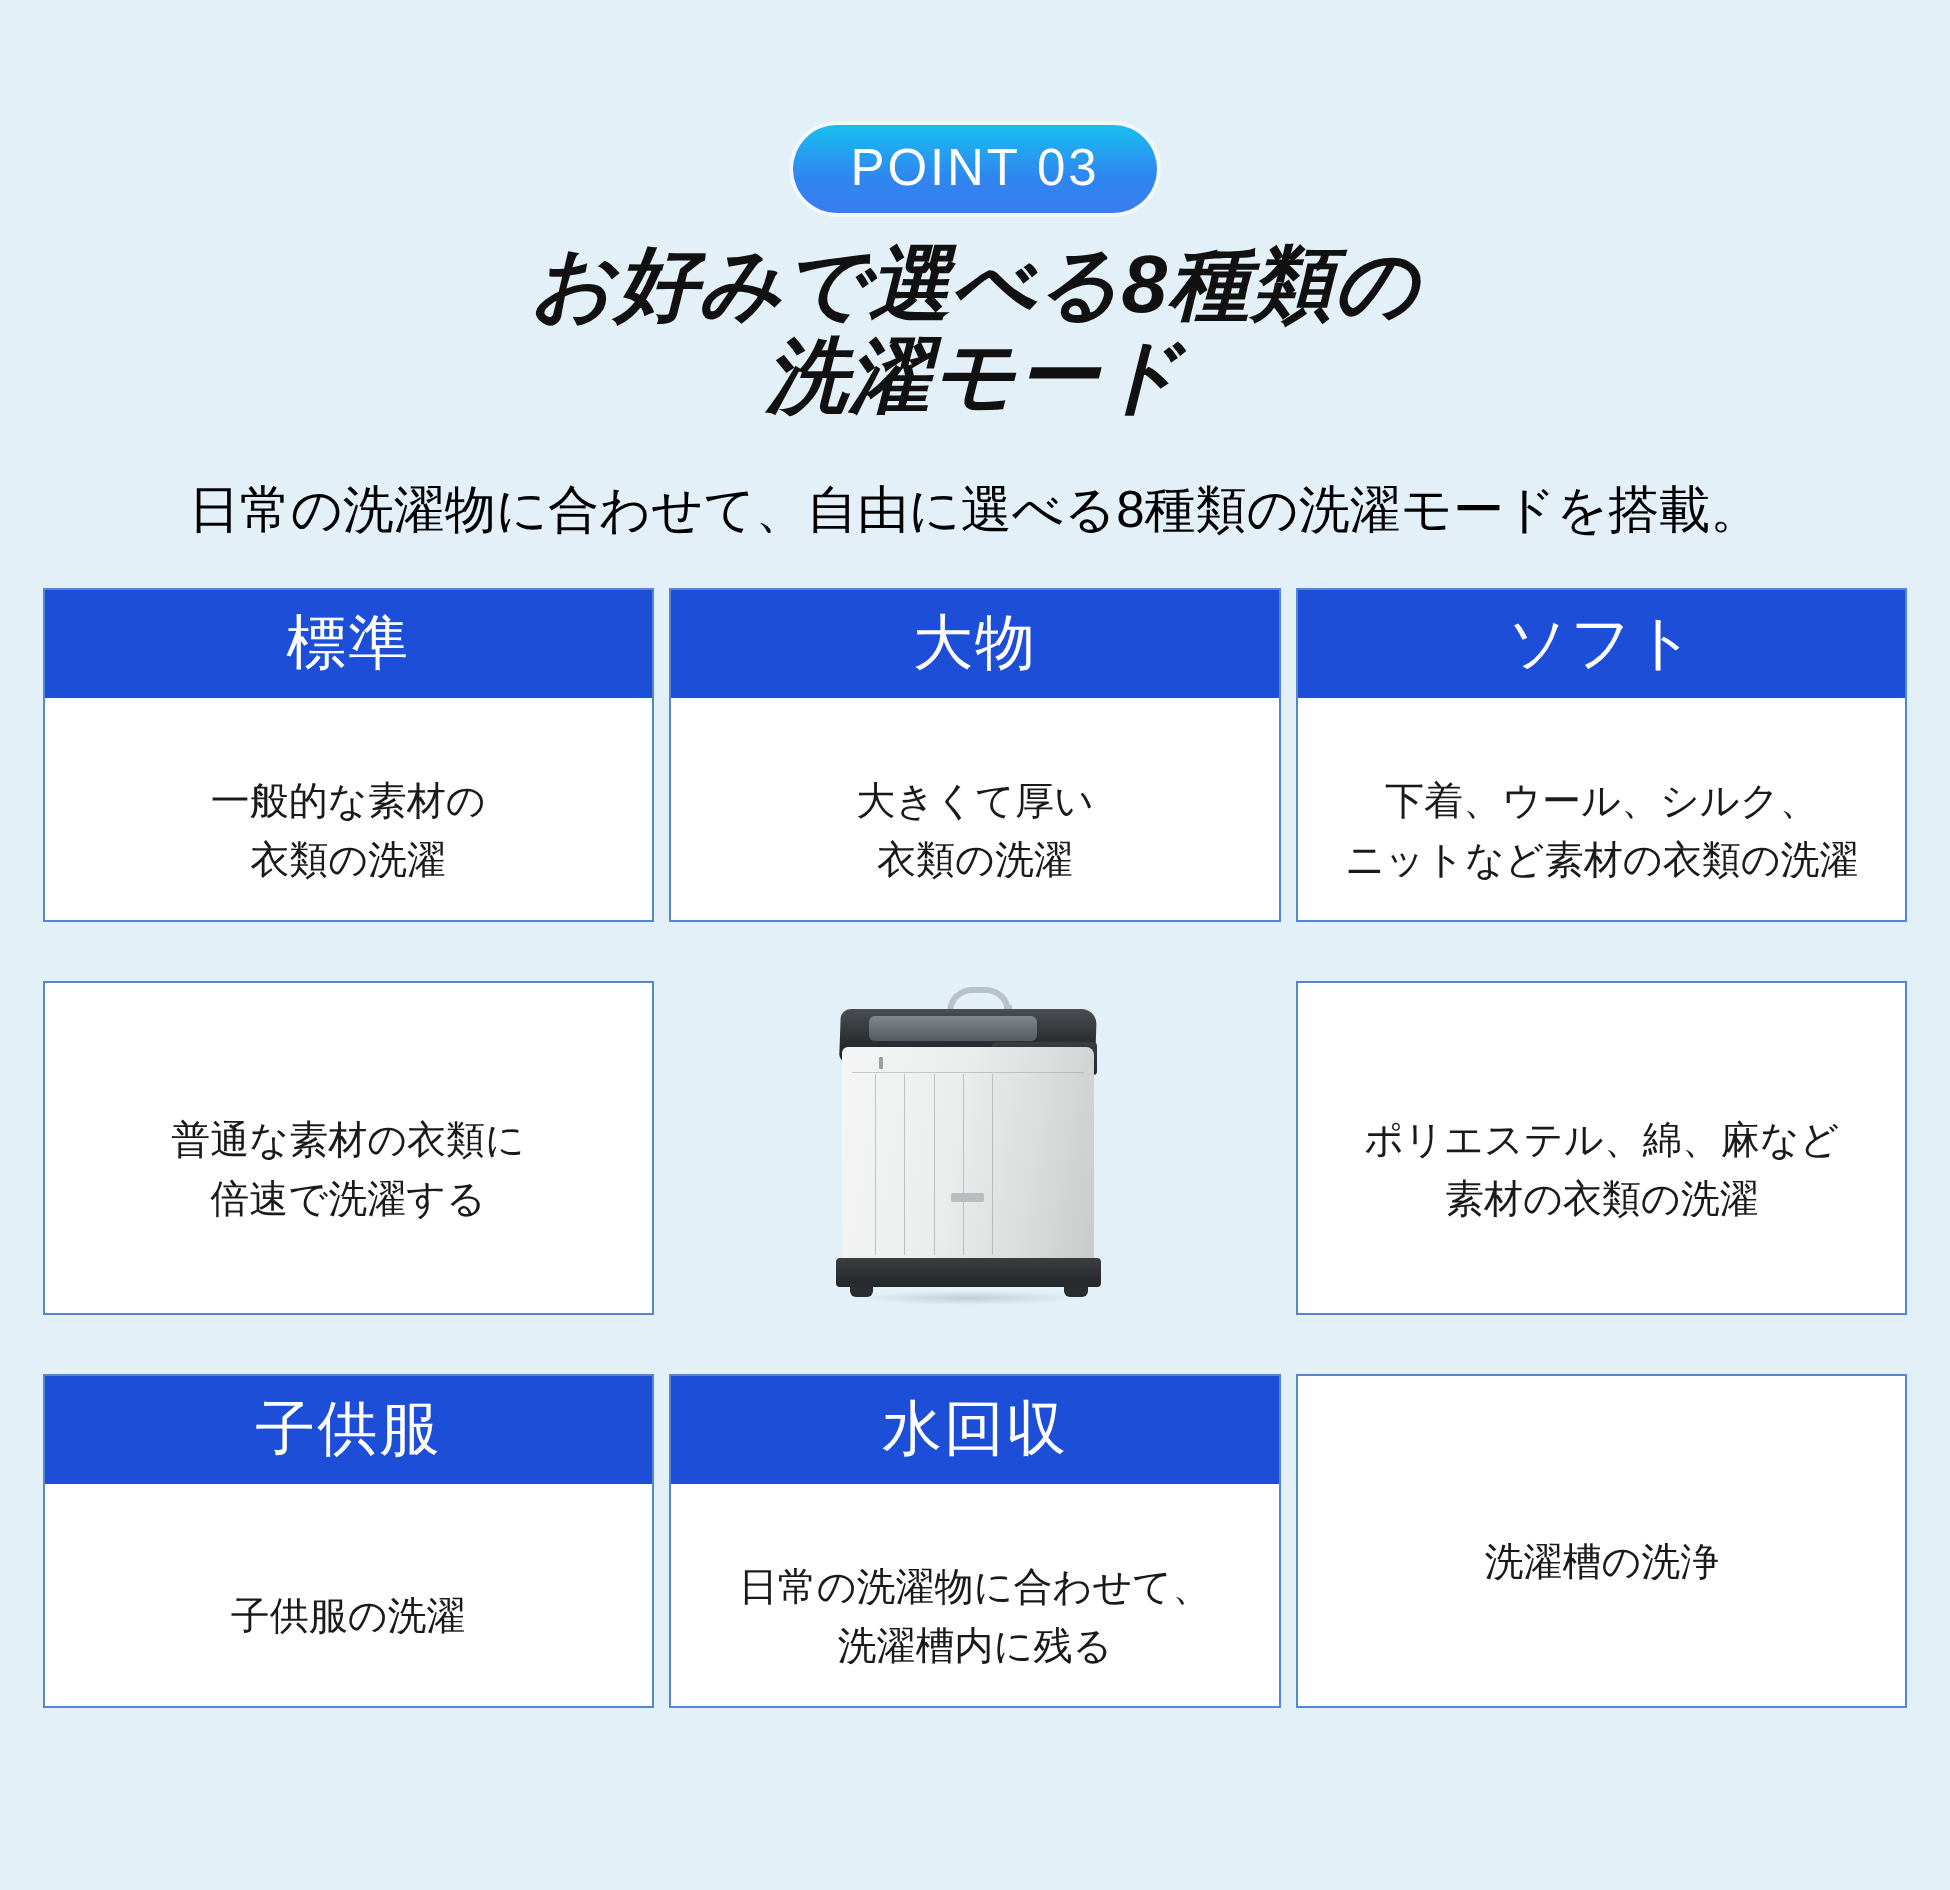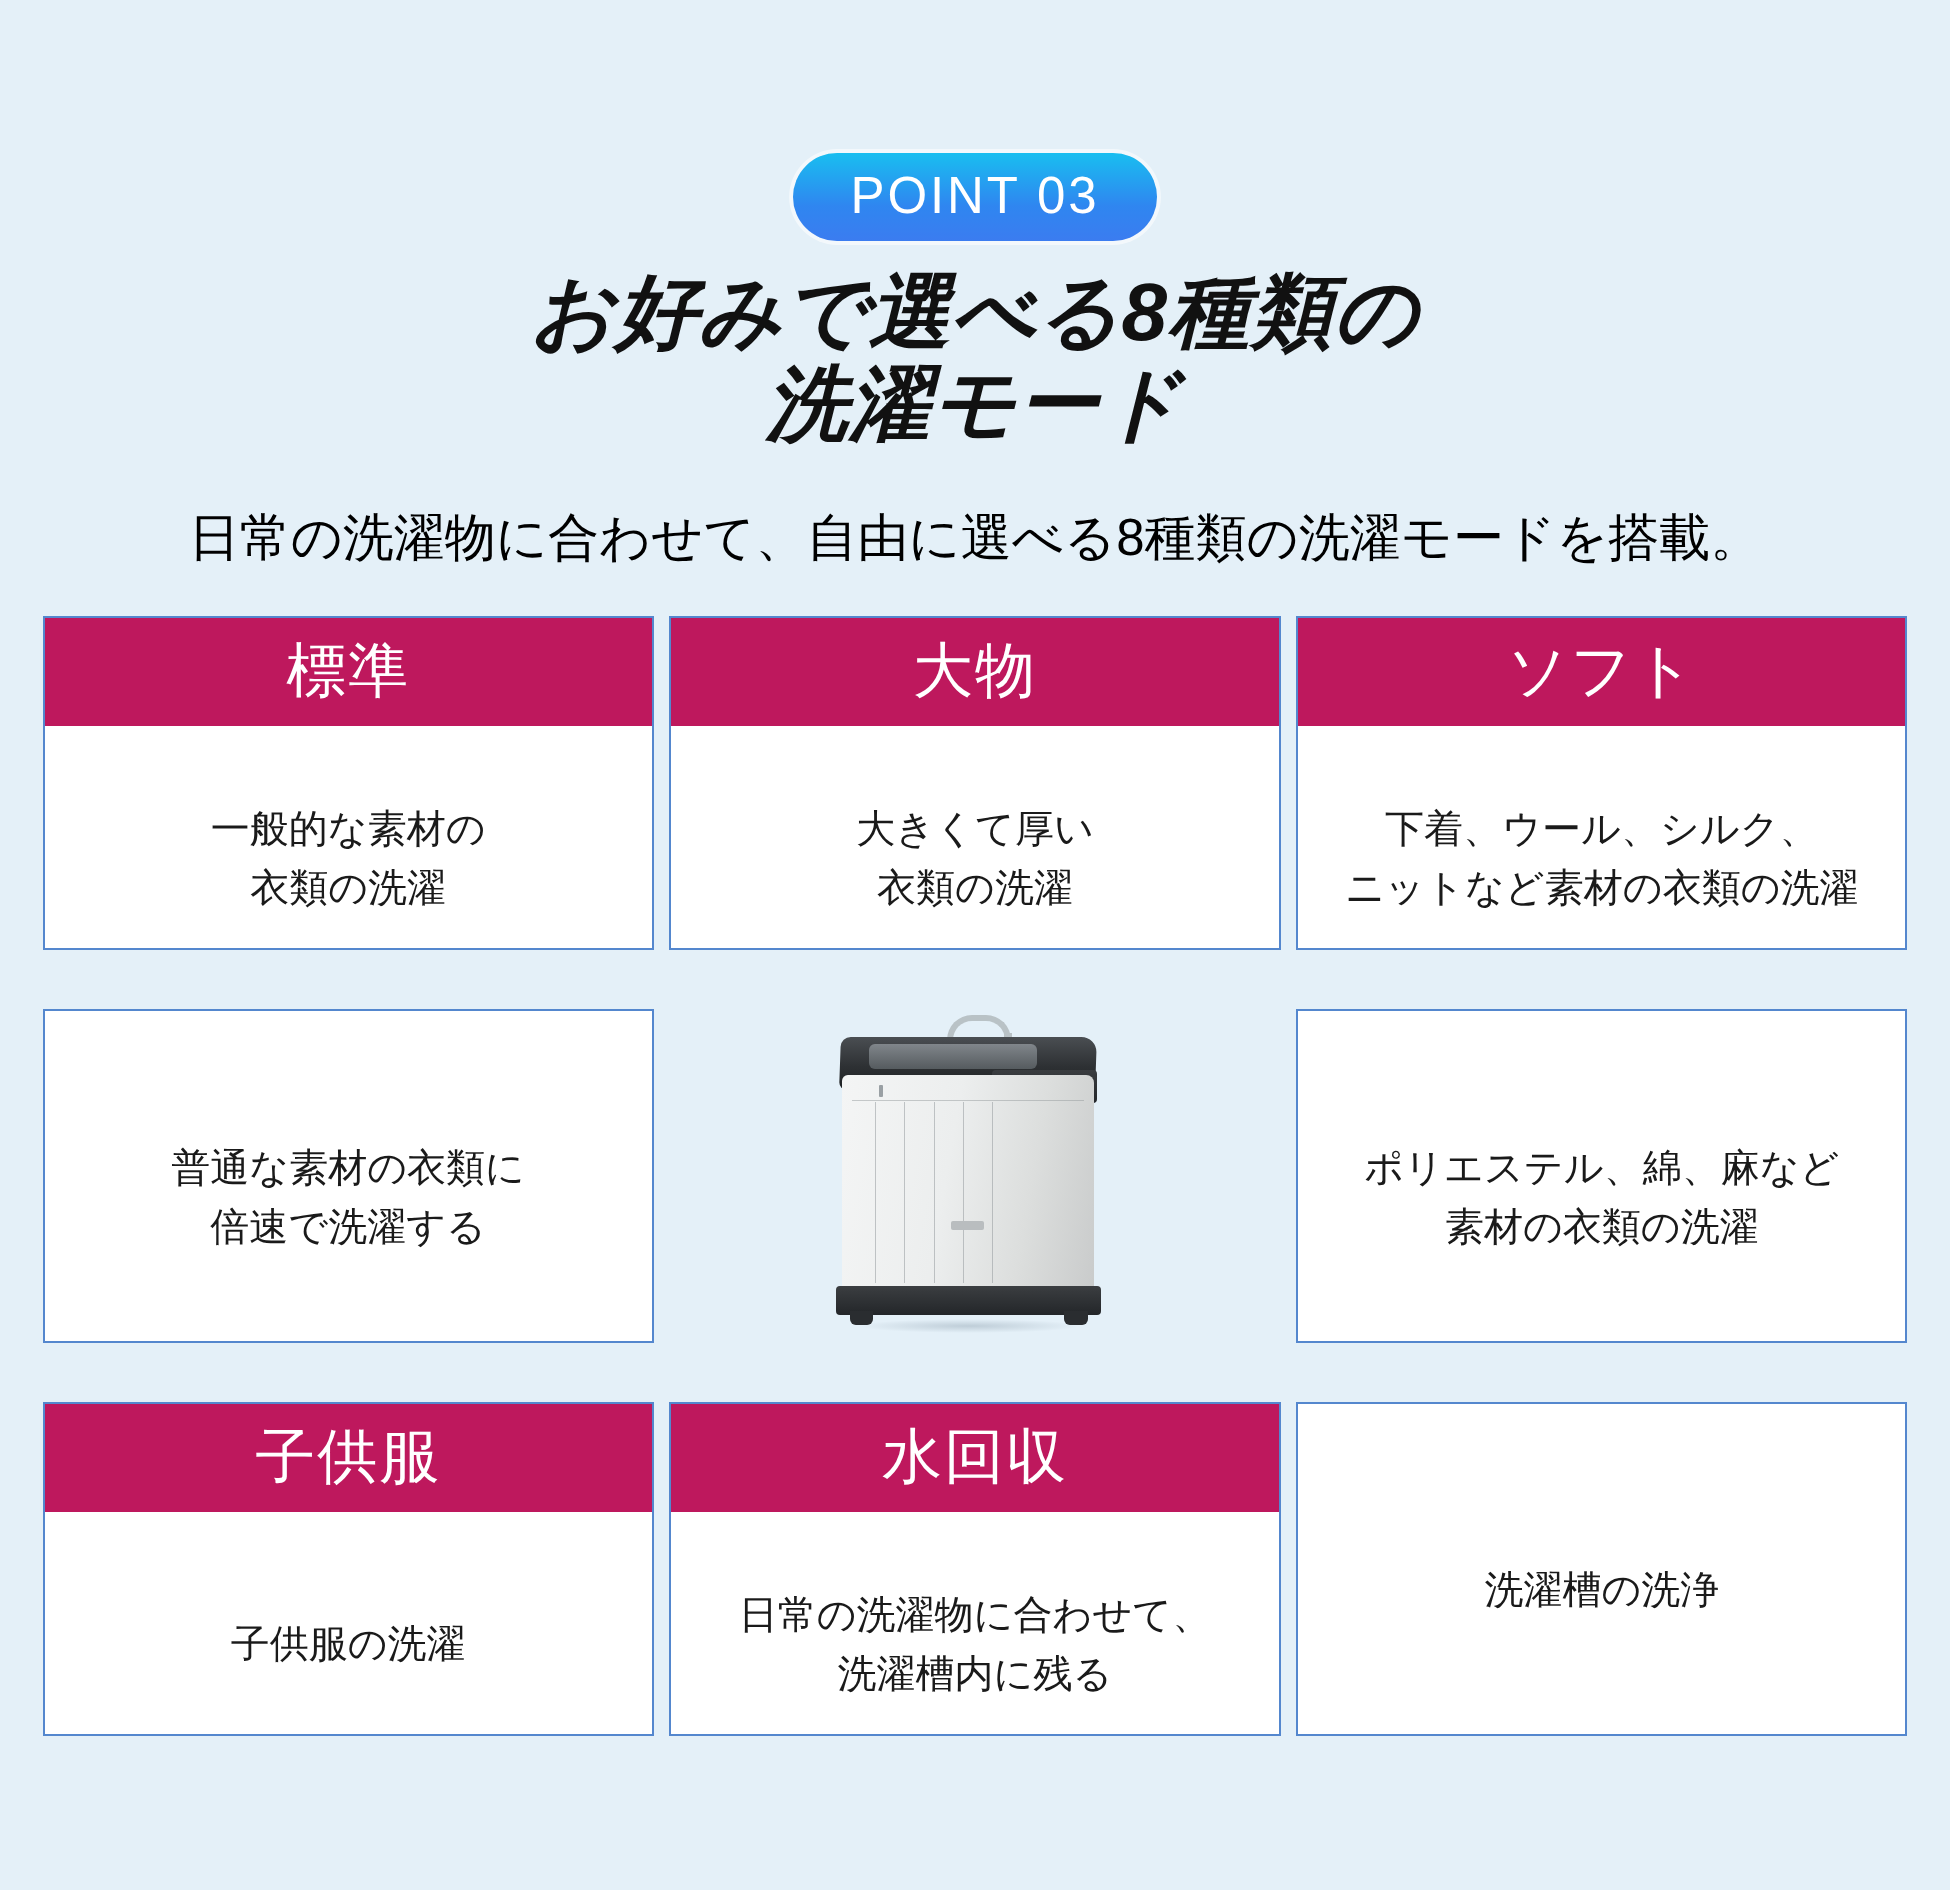--- a/index.html
+++ b/index.html
@@ -18,21 +18,20 @@
     width: 1950px;
     height: 1890px;
     background: #e4f0f8;
     box-sizing: border-box;
   }
 
   
   .header {
     padding-top: 125px;
     text-align: center;
-    margin-top: 28px;
   }
   .point-badge {
     display: inline-block;
     background: linear-gradient(180deg, #19bef0 0%, #2f86f0 60%, #3b7cf0 100%);
     color: #ffffff;
     font-size: 51px;
     letter-spacing: 2.9px;
     font-weight: 400;
     padding: 16.6px 57px 20.5px 57px;
     border-radius: 47px;
@@ -74,21 +73,21 @@
 
   .card {
     background: #ffffff;
     border: 2.9px solid #5487ce;
     box-sizing: border-box;
     display: flex;
     flex-direction: column;
     height: 334px;
   }
   .card-header {
-    background: #be185d;
+    background: #1d4ed8;
     color: #ffffff;
     font-size: 60px;
     font-weight: 500;
     letter-spacing: 2px;
     text-align: center;
     padding: 17.6px 0 21.5px 0;
     line-height: 1.15;
   }
   .card-body {
     flex: 1;

